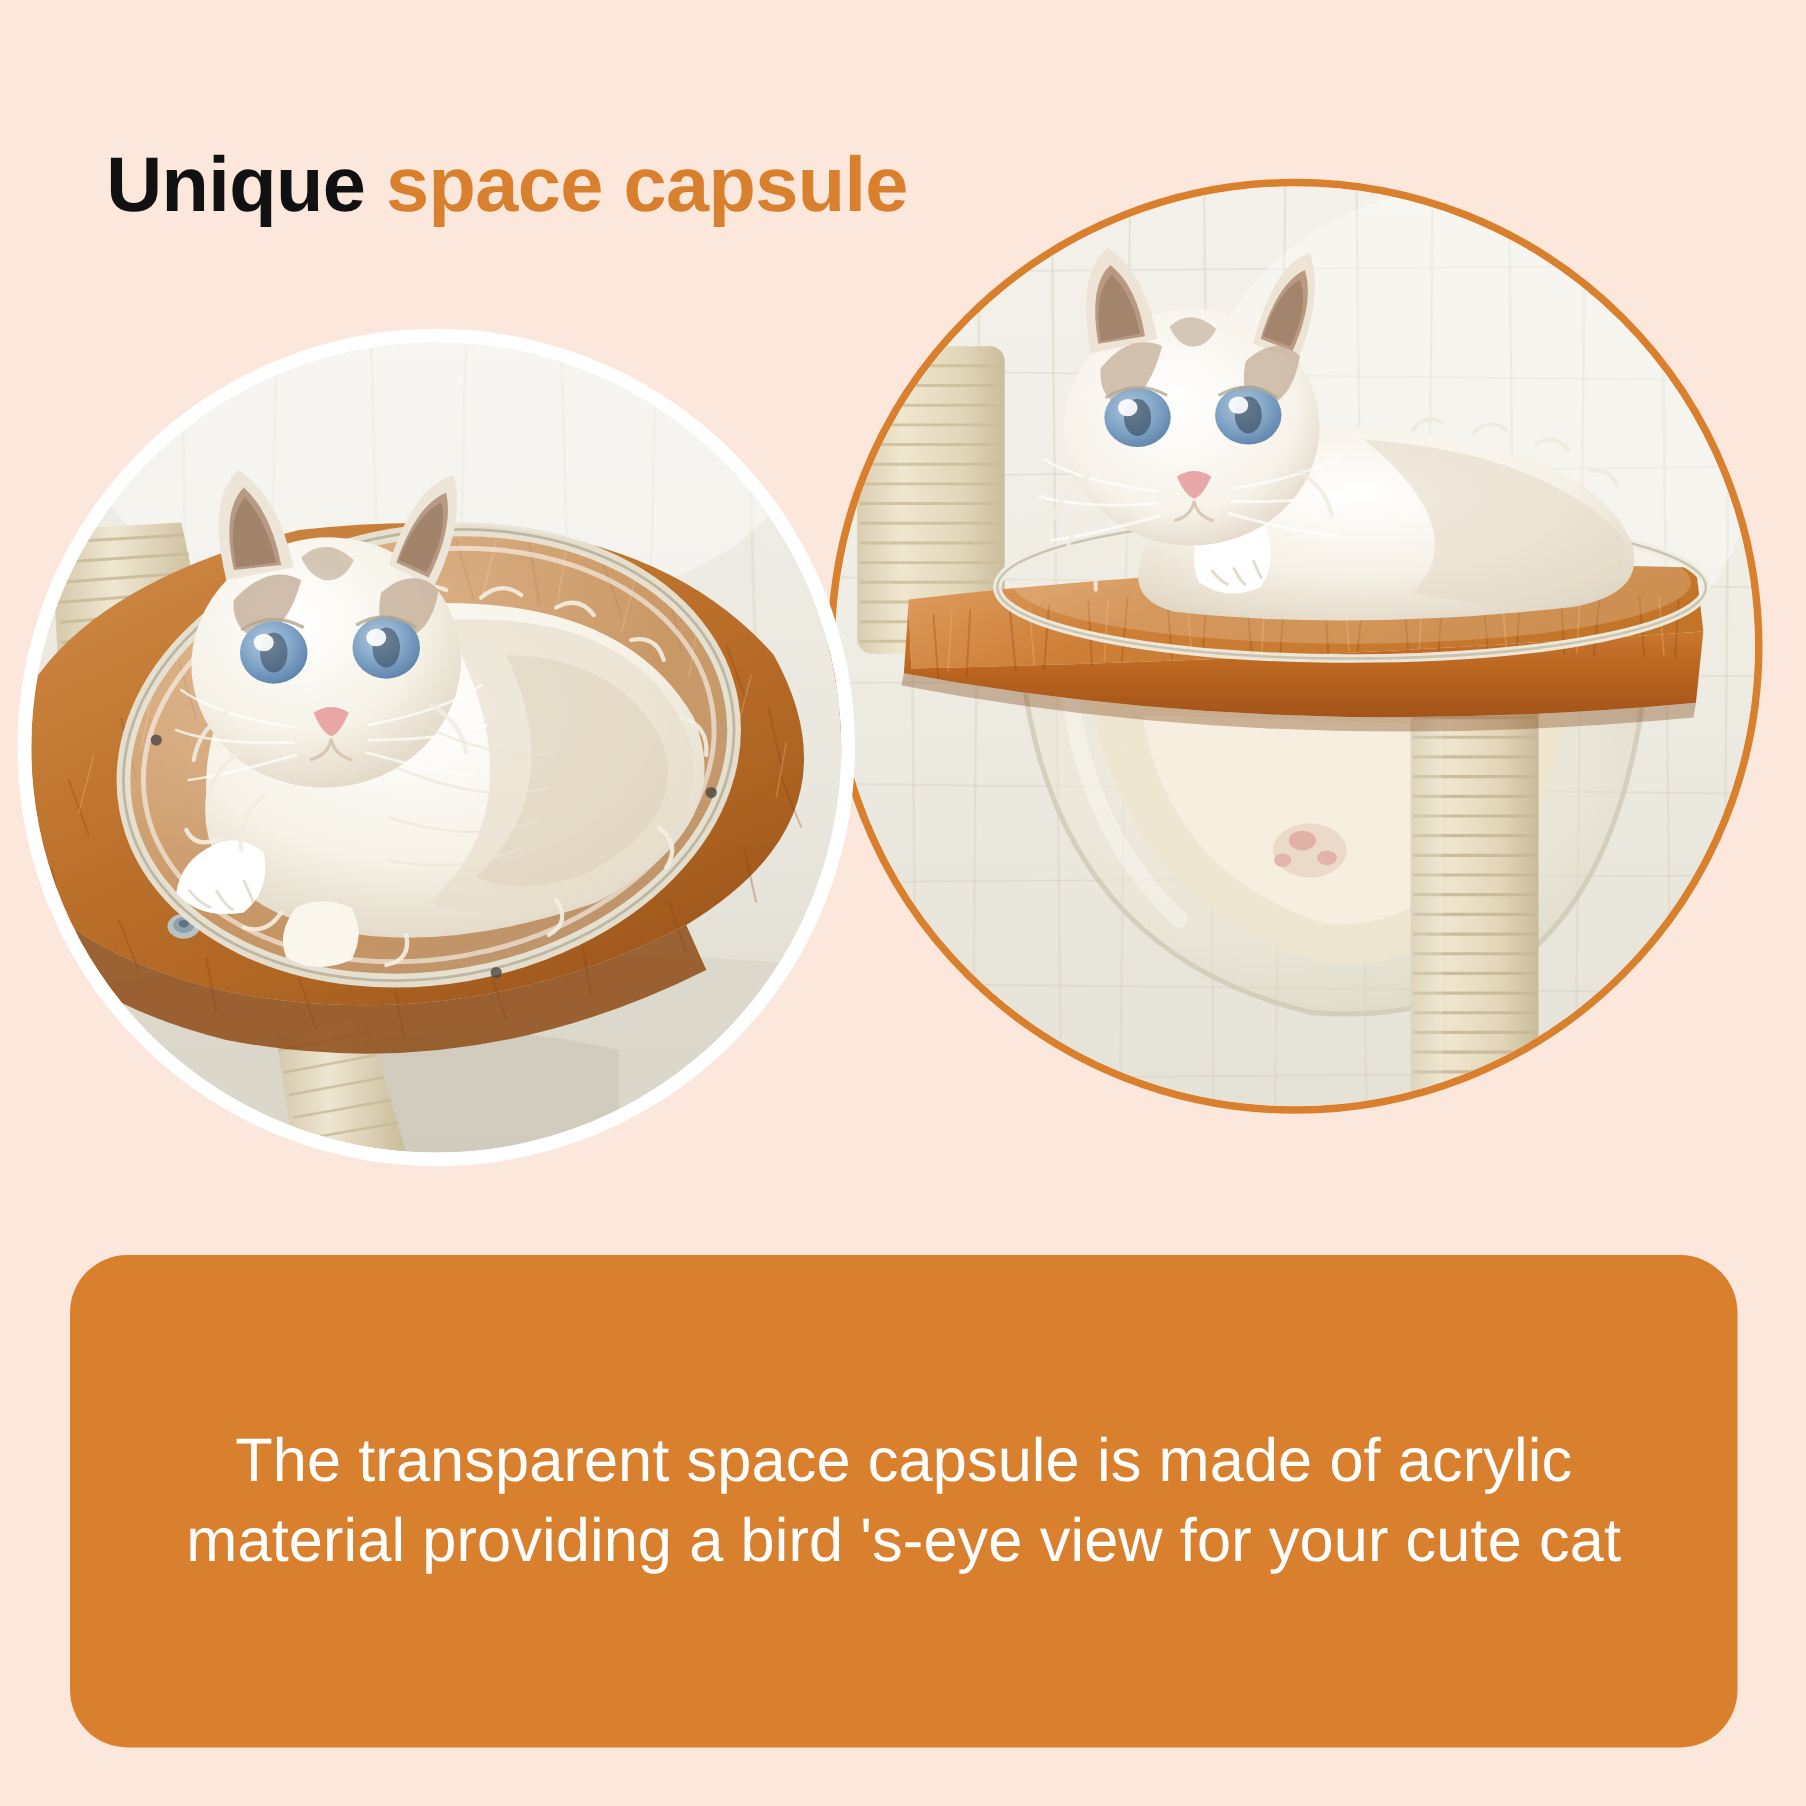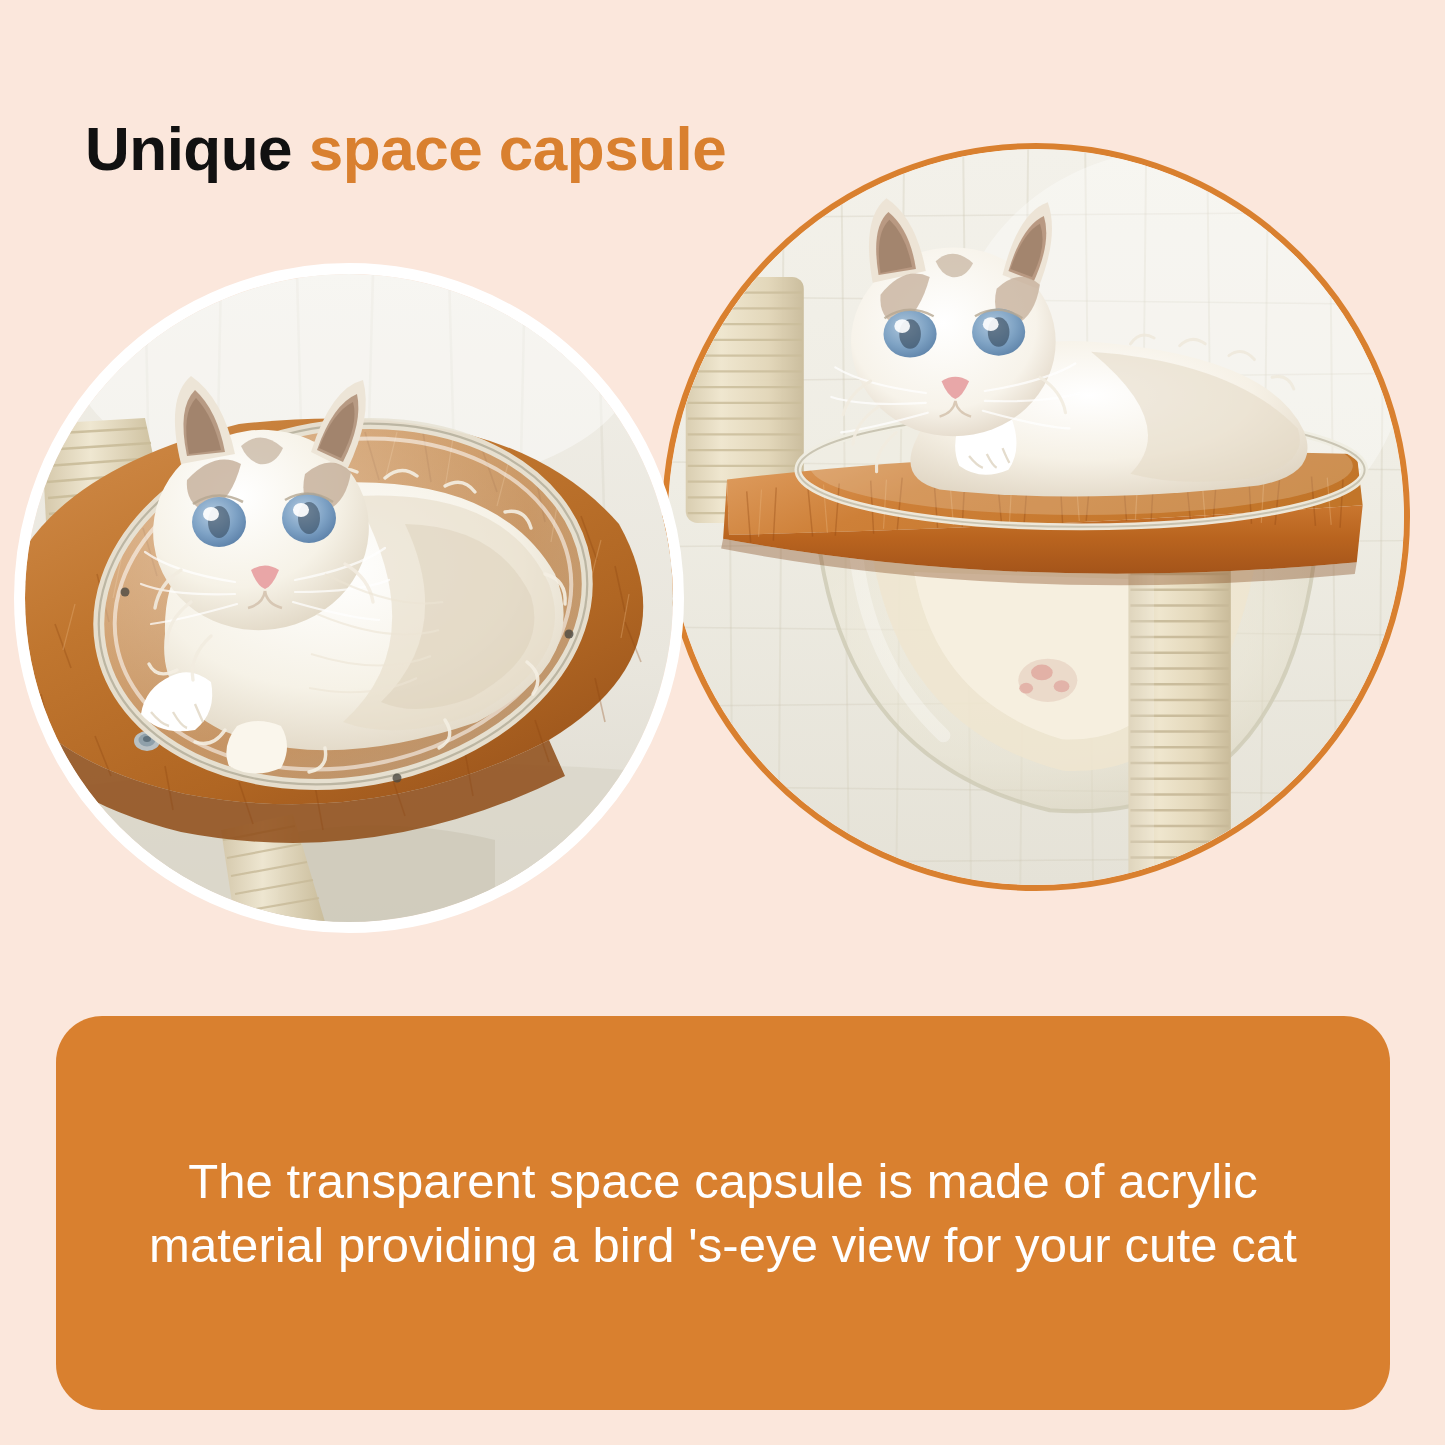--- a/index.html
+++ b/index.html
@@ -70,21 +70,20 @@
     left: 56px;
     top: 1004px;
     width: 1334px;
     height: 394px;
     background: #D9802F;
     border-radius: 46px;
     display: flex;
     align-items: center;
     justify-content: center;
     z-index: 4;
-    margin-top: 12px;
   }
   #caption-text {
     color: #FFFFFF;
     font-size: 49px;
     line-height: 64px;
     text-align: center;
     width: 92%;
     font-weight: 400;
     letter-spacing: 0.1px;
   }

